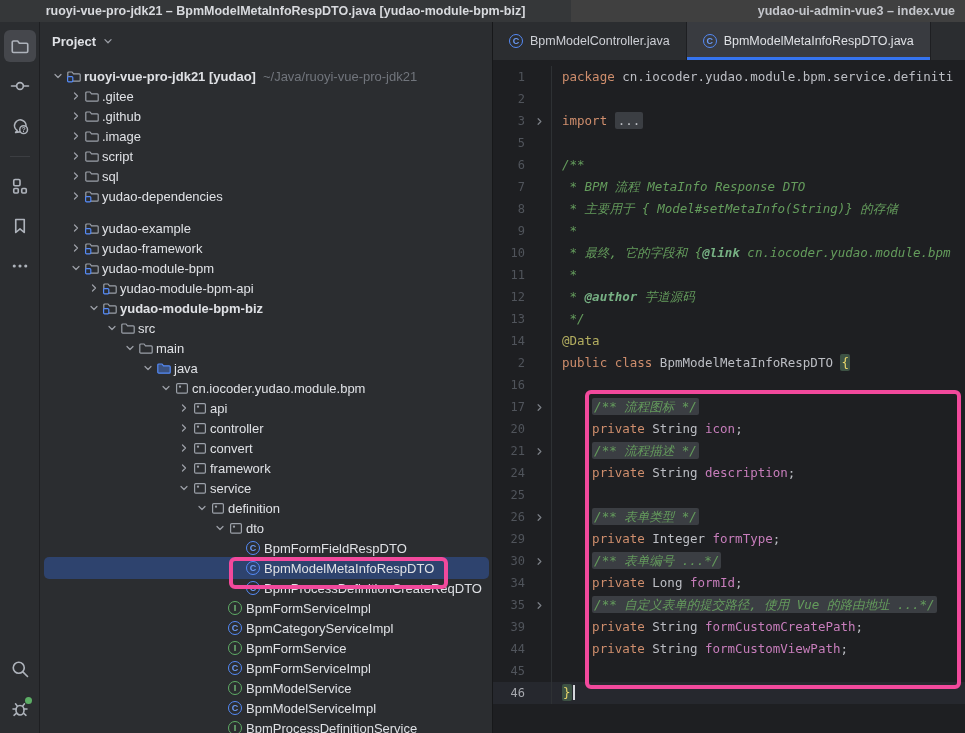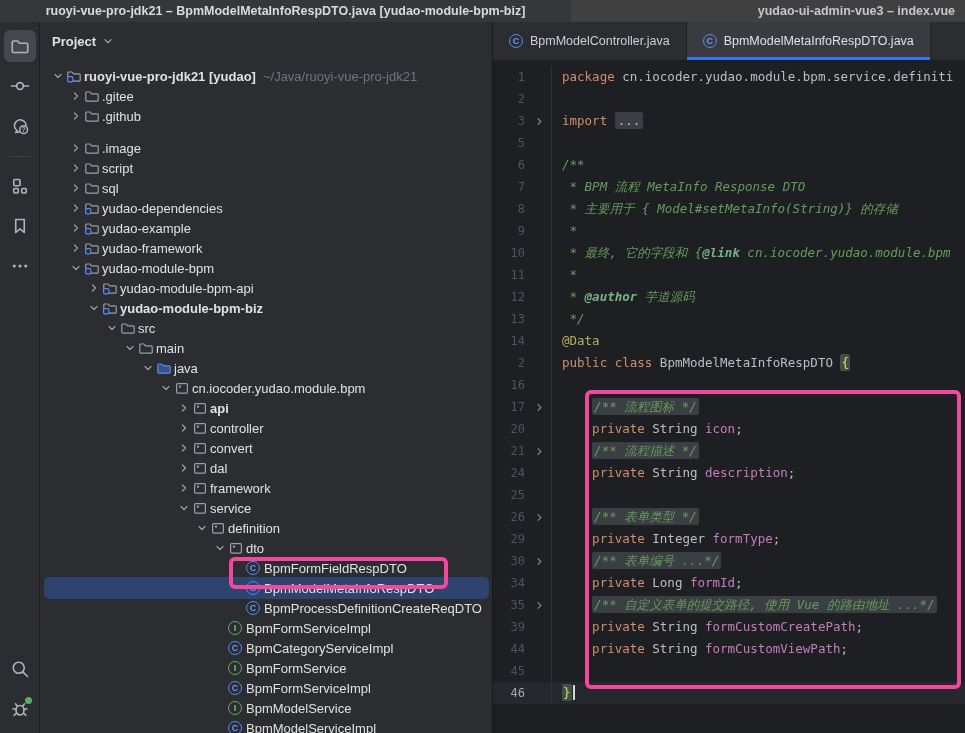--- a/index.html
+++ b/index.html
@@ -204,74 +204,74 @@
                 <path d="M6 4 L10 8 l-4 4" stroke="#9DA0A8" stroke-width="1.6" fill="none" stroke-linecap="round" stroke-linejoin="round"></path>
               </svg>
             </span>
             <span class="ticon">
               <svg width="16" height="16" viewBox="0 0 16 16">
                 <path d="M1.8 5 a1 1 0 0 1 1-1 h3.3 l1.4 1.8 h5.7 a1 1 0 0 1 1 1 v5.4 a1 1 0 0 1-1 1 H2.8 a1 1 0 0 1-1-1 z" stroke="#9BA0A8" stroke-width="1.2" fill="none" stroke-linejoin="round"></path>
               </svg>
             </span>
             <span class="tlabel">.github</span>
           </div>
+          <div class="trow" style="padding-left: 28px;">
+            <span class="chev">
+              <svg width="12" height="12" viewBox="0 0 16 16">
+                <path d="M6 4 L10 8 l-4 4" stroke="#9DA0A8" stroke-width="1.6" fill="none" stroke-linecap="round" stroke-linejoin="round"></path>
+              </svg>
+            </span>
+            <span class="ticon">
+              <svg width="16" height="16" viewBox="0 0 16 16">
+                <path d="M1.8 5 a1 1 0 0 1 1-1 h3.3 l1.4 1.8 h5.7 a1 1 0 0 1 1 1 v5.4 a1 1 0 0 1-1 1 H2.8 a1 1 0 0 1-1-1 z" stroke="#9BA0A8" stroke-width="1.2" fill="none" stroke-linejoin="round"></path>
+              </svg>
+            </span>
+            <span class="tlabel">.image</span>
+          </div>
+          <div class="trow" style="padding-left: 28px;">
+            <span class="chev">
+              <svg width="12" height="12" viewBox="0 0 16 16">
+                <path d="M6 4 L10 8 l-4 4" stroke="#9DA0A8" stroke-width="1.6" fill="none" stroke-linecap="round" stroke-linejoin="round"></path>
+              </svg>
+            </span>
+            <span class="ticon">
+              <svg width="16" height="16" viewBox="0 0 16 16">
+                <path d="M1.8 5 a1 1 0 0 1 1-1 h3.3 l1.4 1.8 h5.7 a1 1 0 0 1 1 1 v5.4 a1 1 0 0 1-1 1 H2.8 a1 1 0 0 1-1-1 z" stroke="#9BA0A8" stroke-width="1.2" fill="none" stroke-linejoin="round"></path>
+              </svg>
+            </span>
+            <span class="tlabel">script</span>
+          </div>
+          <div class="trow" style="padding-left: 28px;">
+            <span class="chev">
+              <svg width="12" height="12" viewBox="0 0 16 16">
+                <path d="M6 4 L10 8 l-4 4" stroke="#9DA0A8" stroke-width="1.6" fill="none" stroke-linecap="round" stroke-linejoin="round"></path>
+              </svg>
+            </span>
+            <span class="ticon">
+              <svg width="16" height="16" viewBox="0 0 16 16">
+                <path d="M1.8 5 a1 1 0 0 1 1-1 h3.3 l1.4 1.8 h5.7 a1 1 0 0 1 1 1 v5.4 a1 1 0 0 1-1 1 H2.8 a1 1 0 0 1-1-1 z" stroke="#9BA0A8" stroke-width="1.2" fill="none" stroke-linejoin="round"></path>
+              </svg>
+            </span>
+            <span class="tlabel">sql</span>
+          </div>
+          <div class="trow" style="padding-left: 28px;">
+            <span class="chev">
+              <svg width="12" height="12" viewBox="0 0 16 16">
+                <path d="M6 4 L10 8 l-4 4" stroke="#9DA0A8" stroke-width="1.6" fill="none" stroke-linecap="round" stroke-linejoin="round"></path>
+              </svg>
+            </span>
+            <span class="ticon">
+              <svg width="16" height="16" viewBox="0 0 16 16">
+                <path d="M1.8 5 a1 1 0 0 1 1-1 h3.3 l1.4 1.8 h5.7 a1 1 0 0 1 1 1 v5.4 a1 1 0 0 1-1 1 H2.8 a1 1 0 0 1-1-1 z" stroke="#9BA0A8" stroke-width="1.2" fill="none" stroke-linejoin="round"></path>
+                <rect x="1.6" y="8.6" width="5.2" height="5.2" rx="1" fill="#2B2D30" stroke="#548AF7" stroke-width="1.2"></rect>
+              </svg>
+            </span>
+            <span class="tlabel">yudao-dependencies</span>
+          </div>
           <div class="trow" style="padding-left: 28px; margin-top: 12px;">
-            <span class="chev">
-              <svg width="12" height="12" viewBox="0 0 16 16">
-                <path d="M6 4 L10 8 l-4 4" stroke="#9DA0A8" stroke-width="1.6" fill="none" stroke-linecap="round" stroke-linejoin="round"></path>
-              </svg>
-            </span>
-            <span class="ticon">
-              <svg width="16" height="16" viewBox="0 0 16 16">
-                <path d="M1.8 5 a1 1 0 0 1 1-1 h3.3 l1.4 1.8 h5.7 a1 1 0 0 1 1 1 v5.4 a1 1 0 0 1-1 1 H2.8 a1 1 0 0 1-1-1 z" stroke="#9BA0A8" stroke-width="1.2" fill="none" stroke-linejoin="round"></path>
-              </svg>
-            </span>
-            <span class="tlabel">.image</span>
-          </div>
-          <div class="trow" style="padding-left: 28px;">
-            <span class="chev">
-              <svg width="12" height="12" viewBox="0 0 16 16">
-                <path d="M6 4 L10 8 l-4 4" stroke="#9DA0A8" stroke-width="1.6" fill="none" stroke-linecap="round" stroke-linejoin="round"></path>
-              </svg>
-            </span>
-            <span class="ticon">
-              <svg width="16" height="16" viewBox="0 0 16 16">
-                <path d="M1.8 5 a1 1 0 0 1 1-1 h3.3 l1.4 1.8 h5.7 a1 1 0 0 1 1 1 v5.4 a1 1 0 0 1-1 1 H2.8 a1 1 0 0 1-1-1 z" stroke="#9BA0A8" stroke-width="1.2" fill="none" stroke-linejoin="round"></path>
-              </svg>
-            </span>
-            <span class="tlabel">script</span>
-          </div>
-          <div class="trow" style="padding-left: 28px;">
-            <span class="chev">
-              <svg width="12" height="12" viewBox="0 0 16 16">
-                <path d="M6 4 L10 8 l-4 4" stroke="#9DA0A8" stroke-width="1.6" fill="none" stroke-linecap="round" stroke-linejoin="round"></path>
-              </svg>
-            </span>
-            <span class="ticon">
-              <svg width="16" height="16" viewBox="0 0 16 16">
-                <path d="M1.8 5 a1 1 0 0 1 1-1 h3.3 l1.4 1.8 h5.7 a1 1 0 0 1 1 1 v5.4 a1 1 0 0 1-1 1 H2.8 a1 1 0 0 1-1-1 z" stroke="#9BA0A8" stroke-width="1.2" fill="none" stroke-linejoin="round"></path>
-              </svg>
-            </span>
-            <span class="tlabel">sql</span>
-          </div>
-          <div class="trow" style="padding-left: 28px;">
-            <span class="chev">
-              <svg width="12" height="12" viewBox="0 0 16 16">
-                <path d="M6 4 L10 8 l-4 4" stroke="#9DA0A8" stroke-width="1.6" fill="none" stroke-linecap="round" stroke-linejoin="round"></path>
-              </svg>
-            </span>
-            <span class="ticon">
-              <svg width="16" height="16" viewBox="0 0 16 16">
-                <path d="M1.8 5 a1 1 0 0 1 1-1 h3.3 l1.4 1.8 h5.7 a1 1 0 0 1 1 1 v5.4 a1 1 0 0 1-1 1 H2.8 a1 1 0 0 1-1-1 z" stroke="#9BA0A8" stroke-width="1.2" fill="none" stroke-linejoin="round"></path>
-                <rect x="1.6" y="8.6" width="5.2" height="5.2" rx="1" fill="#2B2D30" stroke="#548AF7" stroke-width="1.2"></rect>
-              </svg>
-            </span>
-            <span class="tlabel">yudao-dependencies</span>
-          </div>
-          <div class="trow" style="padding-left: 28px;">
             <span class="chev">
               <svg width="12" height="12" viewBox="0 0 16 16">
                 <path d="M6 4 L10 8 l-4 4" stroke="#9DA0A8" stroke-width="1.6" fill="none" stroke-linecap="round" stroke-linejoin="round"></path>
               </svg>
             </span>
             <span class="ticon">
               <svg width="16" height="16" viewBox="0 0 16 16">
                 <path d="M1.8 5 a1 1 0 0 1 1-1 h3.3 l1.4 1.8 h5.7 a1 1 0 0 1 1 1 v5.4 a1 1 0 0 1-1 1 H2.8 a1 1 0 0 1-1-1 z" stroke="#9BA0A8" stroke-width="1.2" fill="none" stroke-linejoin="round"></path>
                 <rect x="1.6" y="8.6" width="5.2" height="5.2" rx="1" fill="#2B2D30" stroke="#548AF7" stroke-width="1.2"></rect>
               </svg>
@@ -380,21 +380,21 @@
               </svg>
             </span>
             <span class="ticon">
               <svg width="16" height="16" viewBox="0 0 16 16">
                 <rect x="2.6" y="3.6" width="10.8" height="9.6" rx="1.2" stroke="#9BA0A8" stroke-width="1.2" fill="none"></rect>
                 <circle cx="6" cy="6.7" r="1.15" fill="#9BA0A8"></circle>
               </svg>
             </span>
             <span class="tlabel">cn.iocoder.yudao.module.bpm</span>
           </div>
-          <div class="trow" style="padding-left: 136px; font-weight: bold;">
+          <div class="trow" style="padding-left: 136px;">
             <span class="chev">
               <svg width="12" height="12" viewBox="0 0 16 16">
                 <path d="M6 4 L10 8 l-4 4" stroke="#9DA0A8" stroke-width="1.6" fill="none" stroke-linecap="round" stroke-linejoin="round"></path>
               </svg>
             </span>
             <span class="ticon">
               <svg width="16" height="16" viewBox="0 0 16 16">
                 <rect x="2.6" y="3.6" width="10.8" height="9.6" rx="1.2" stroke="#9BA0A8" stroke-width="1.2" fill="none"></rect>
                 <circle cx="6" cy="6.7" r="1.15" fill="#9BA0A8"></circle>
               </svg>
@@ -421,34 +421,20 @@
                 <path d="M6 4 L10 8 l-4 4" stroke="#9DA0A8" stroke-width="1.6" fill="none" stroke-linecap="round" stroke-linejoin="round"></path>
               </svg>
             </span>
             <span class="ticon">
               <svg width="16" height="16" viewBox="0 0 16 16">
                 <rect x="2.6" y="3.6" width="10.8" height="9.6" rx="1.2" stroke="#9BA0A8" stroke-width="1.2" fill="none"></rect>
                 <circle cx="6" cy="6.7" r="1.15" fill="#9BA0A8"></circle>
               </svg>
             </span>
             <span class="tlabel">convert</span>
-          </div>
-          <div class="trow" style="padding-left: 136px;">
-            <span class="chev">
-              <svg width="12" height="12" viewBox="0 0 16 16">
-                <path d="M6 4 L10 8 l-4 4" stroke="#9DA0A8" stroke-width="1.6" fill="none" stroke-linecap="round" stroke-linejoin="round"></path>
-              </svg>
-            </span>
-            <span class="ticon">
-              <svg width="16" height="16" viewBox="0 0 16 16">
-                <rect x="2.6" y="3.6" width="10.8" height="9.6" rx="1.2" stroke="#9BA0A8" stroke-width="1.2" fill="none"></rect>
-                <circle cx="6" cy="6.7" r="1.15" fill="#9BA0A8"></circle>
-              </svg>
-            </span>
-            <span class="tlabel">dal</span>
           </div>
           <div class="trow" style="padding-left: 136px;">
             <span class="chev">
               <svg width="12" height="12" viewBox="0 0 16 16">
                 <path d="M6 4 L10 8 l-4 4" stroke="#9DA0A8" stroke-width="1.6" fill="none" stroke-linecap="round" stroke-linejoin="round"></path>
               </svg>
             </span>
             <span class="ticon">
               <svg width="16" height="16" viewBox="0 0 16 16">
                 <rect x="2.6" y="3.6" width="10.8" height="9.6" rx="1.2" stroke="#9BA0A8" stroke-width="1.2" fill="none"></rect>

